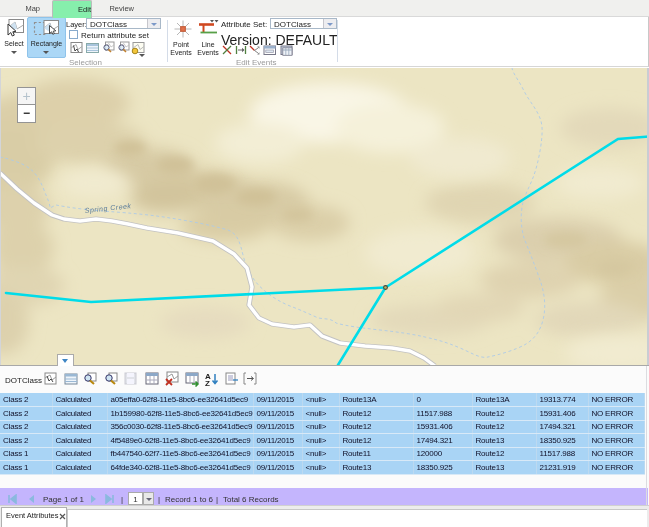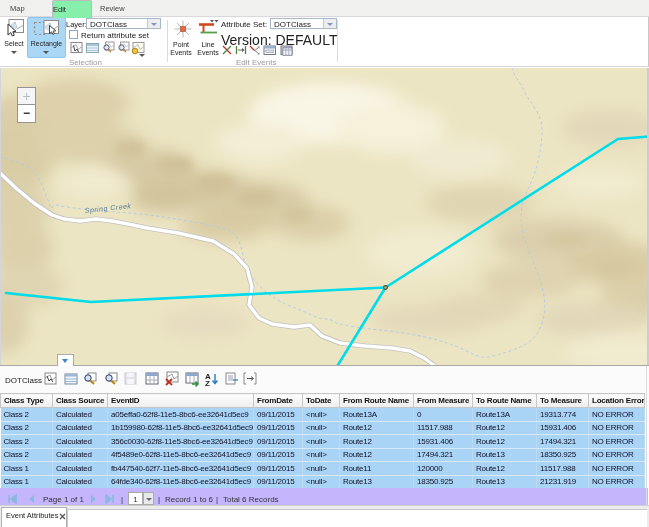--- a/index.html
+++ b/index.html
@@ -1,21 +1,21 @@
 <!DOCTYPE html>
 <html><head>
 <meta charset="utf-8">
 <style>
 * { margin:0; padding:0; box-sizing:border-box; }
 html,body { width:649px; height:527px; overflow:hidden; }
 body { font-family:"Liberation Sans", sans-serif; position:relative; background:#fff; }
 .abs { position:absolute; }
 
 #tabstrip { left:0; top:0; width:649px; height:17px; background:#f0f0ee; border-bottom:1px solid #d9d9d9; }
-.tab { position:absolute; top:0; height:17px; font-size:7.5px; color:#444; text-align:left; line-height:18px; }
+.tab { position:absolute; top:0; height:17px; font-size:7.5px; color:#444; text-align:right; line-height:18px; }
 #tab-edit { left:52px; width:40px; height:18px; background:#86efac; border:1px solid #bbb; border-bottom:none; border-radius:2px 2px 0 0; color:#222; z-index:5; }
 #ribbon { left:0; top:17px; width:649px; height:50px; background:#fff; border-bottom:1px solid #d6d6d6; border-right:1px solid #c8c8c8; }
 .grplabel { position:absolute; font-size:8px; color:#9a9a9a; }
 .vsep { position:absolute; top:3px; height:42px; width:1px; background:#d4dce8; }
 #btn-rect { position:absolute; left:27px; top:0px; width:39px; height:41px; background:#abd7f6; border:1px solid #8fc3ea; border-radius:2px; }
 .bigbtn-label { position:absolute; font-size:7px; color:#222; text-align:center; }
 .dd { position:absolute; width:0; height:0; border-left:3px solid transparent; border-right:3px solid transparent; border-top:3px solid #555; }
 .lbl { position:absolute; font-size:7.5px; color:#222; white-space:nowrap; }
 .combo { position:absolute; height:11px; background:#fff; border:1px solid #a8b8c8; font-size:8px; color:#222; }
 .combo .txt { position:absolute; left:3px; top:0px; line-height:11px; }
@@ -335,32 +335,20 @@
         <col style="width:146px">
         <col style="width:49px">
         <col style="width:37px">
         <col style="width:74px">
         <col style="width:59px">
         <col style="width:64px">
         <col style="width:52px">
         <col style="width:56px">
     </colgroup>
     <tbody>
-        <tr>
-          <th>Class Type</th>
-          <th>Class Source</th>
-          <th>EventID</th>
-          <th>FromDate</th>
-          <th>ToDate</th>
-          <th>From Route Name</th>
-          <th>From Measure</th>
-          <th>To Route Name</th>
-          <th>To Measure</th>
-          <th>Location Error</th>
-        </tr>
     <tr>
           <td>Class 2</td>
           <td>Calculated</td>
           <td>a05effa0-62f8-11e5-8bc6-ee32641d5ec9</td>
           <td>09/11/2015</td>
           <td>&lt;null&gt;</td>
           <td>Route13A</td>
           <td>0</td>
           <td>Route13A</td>
           <td>19313.774</td>

